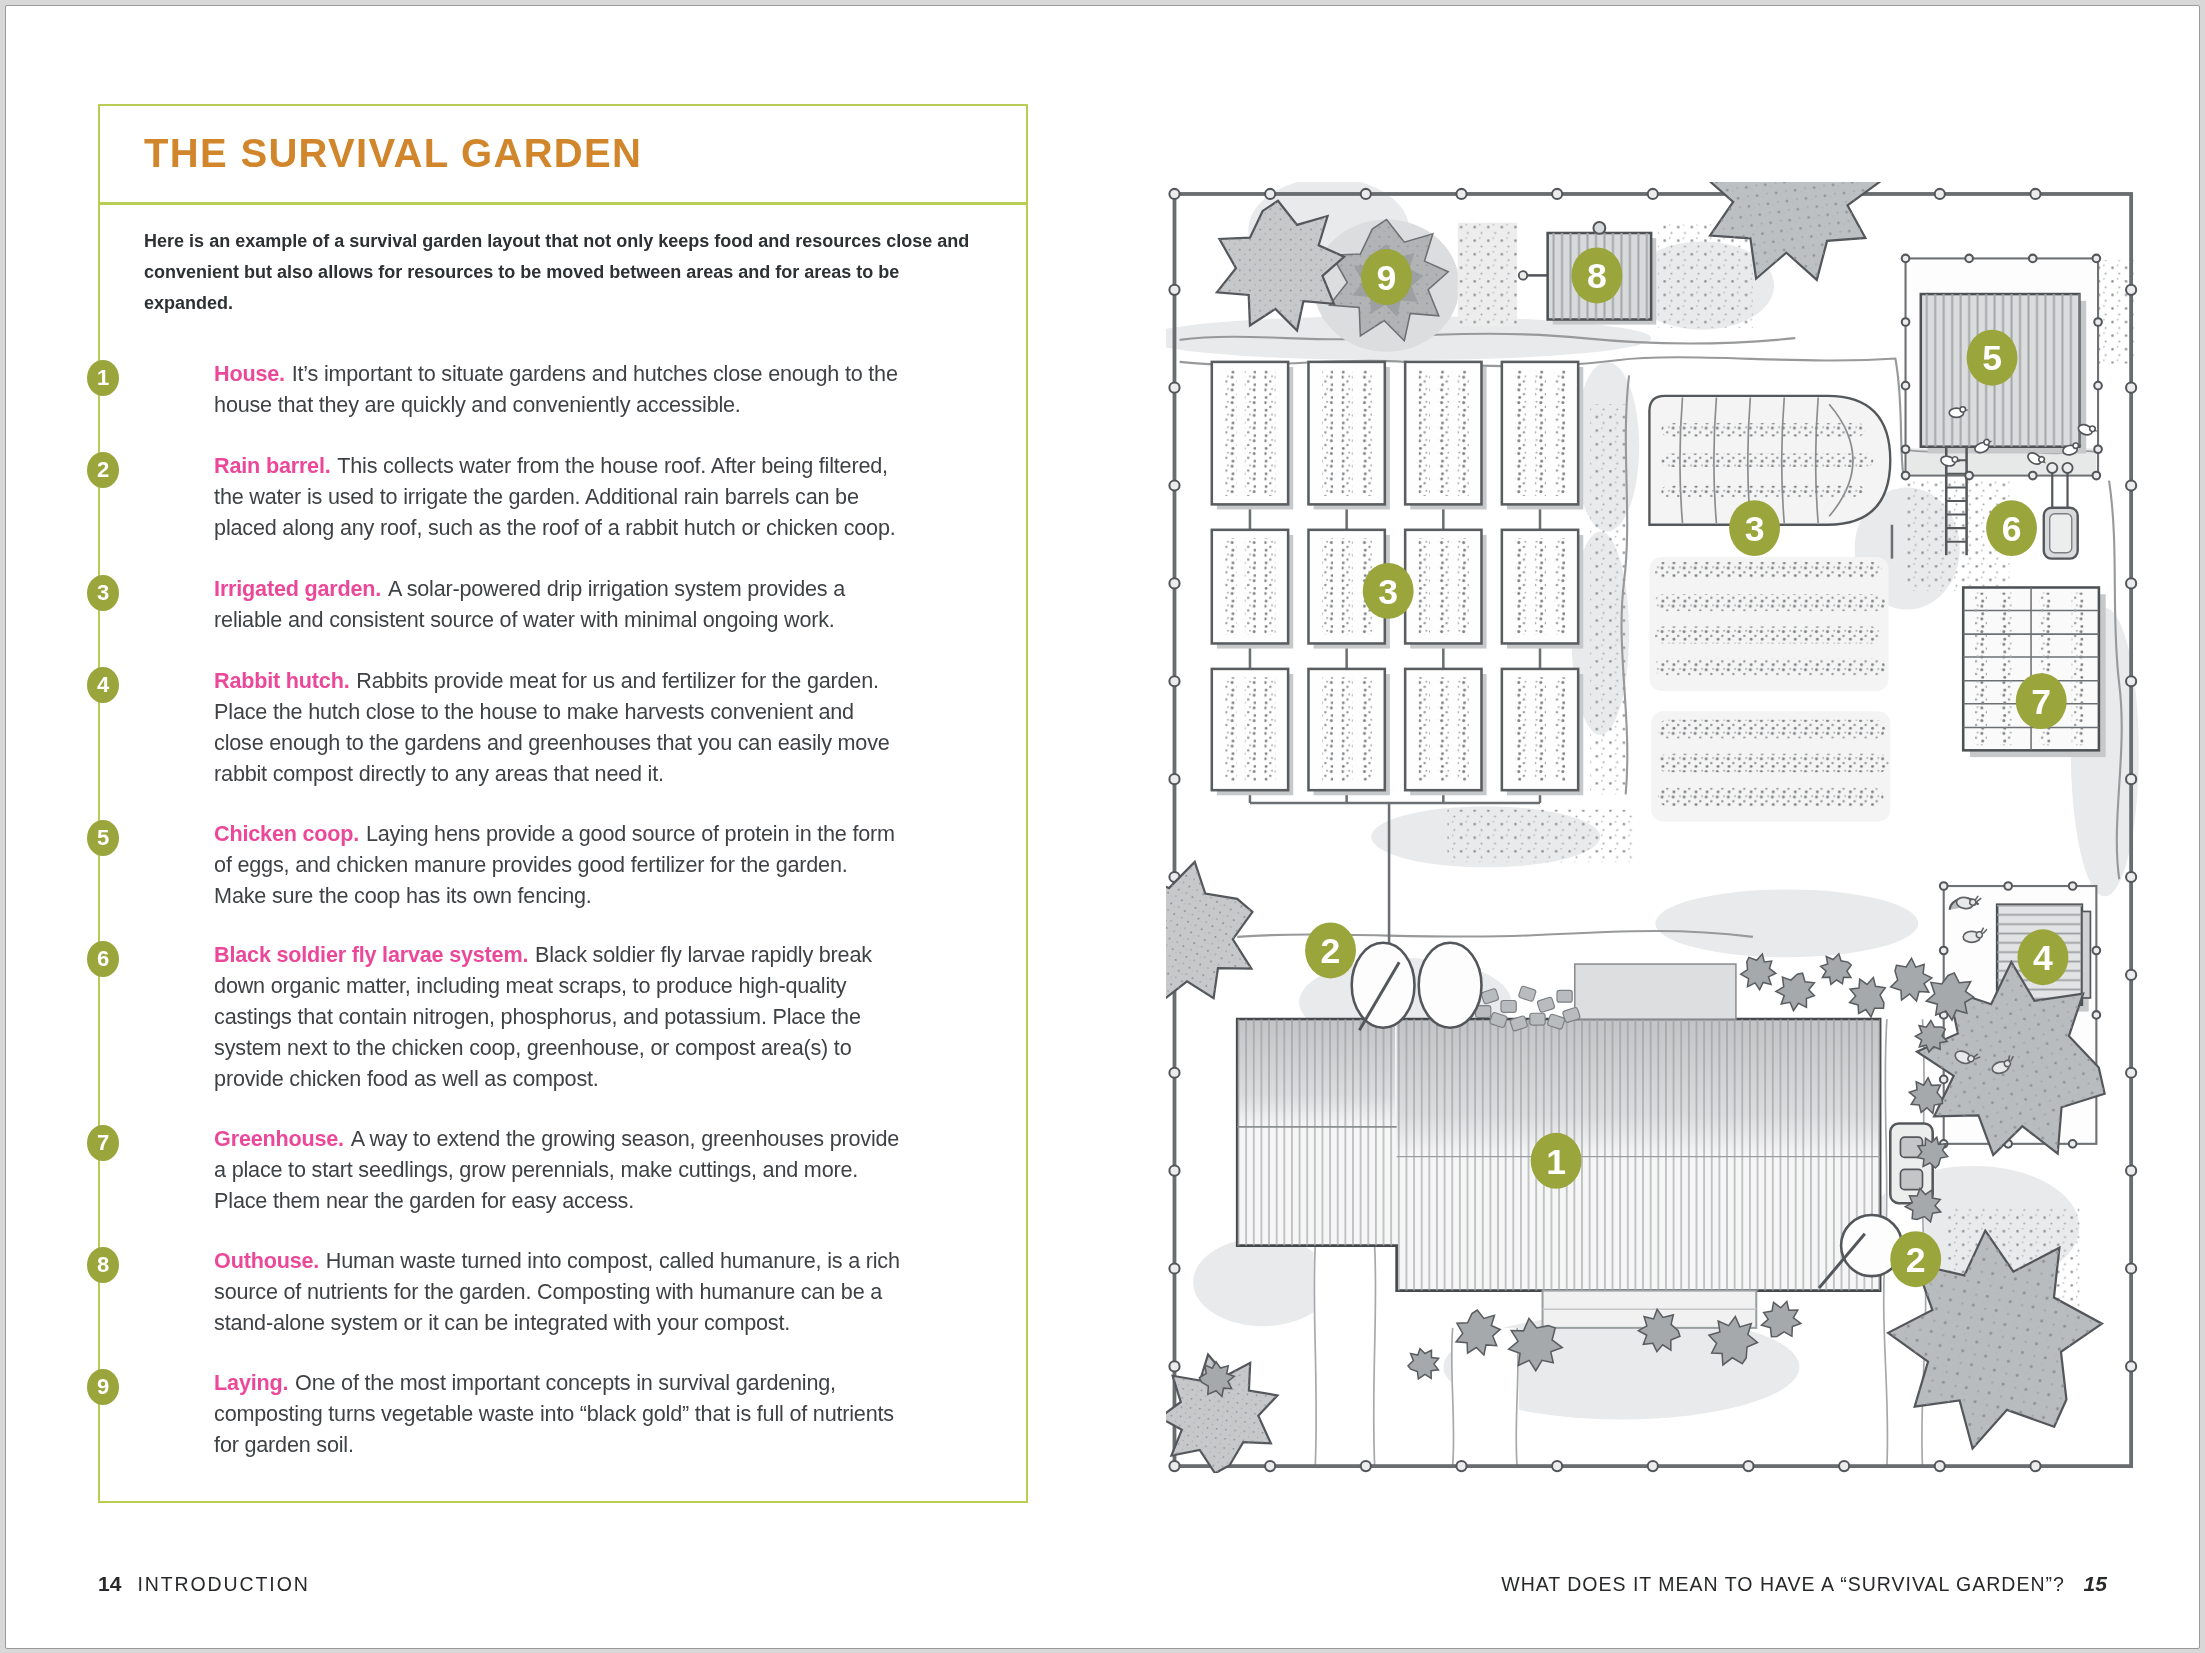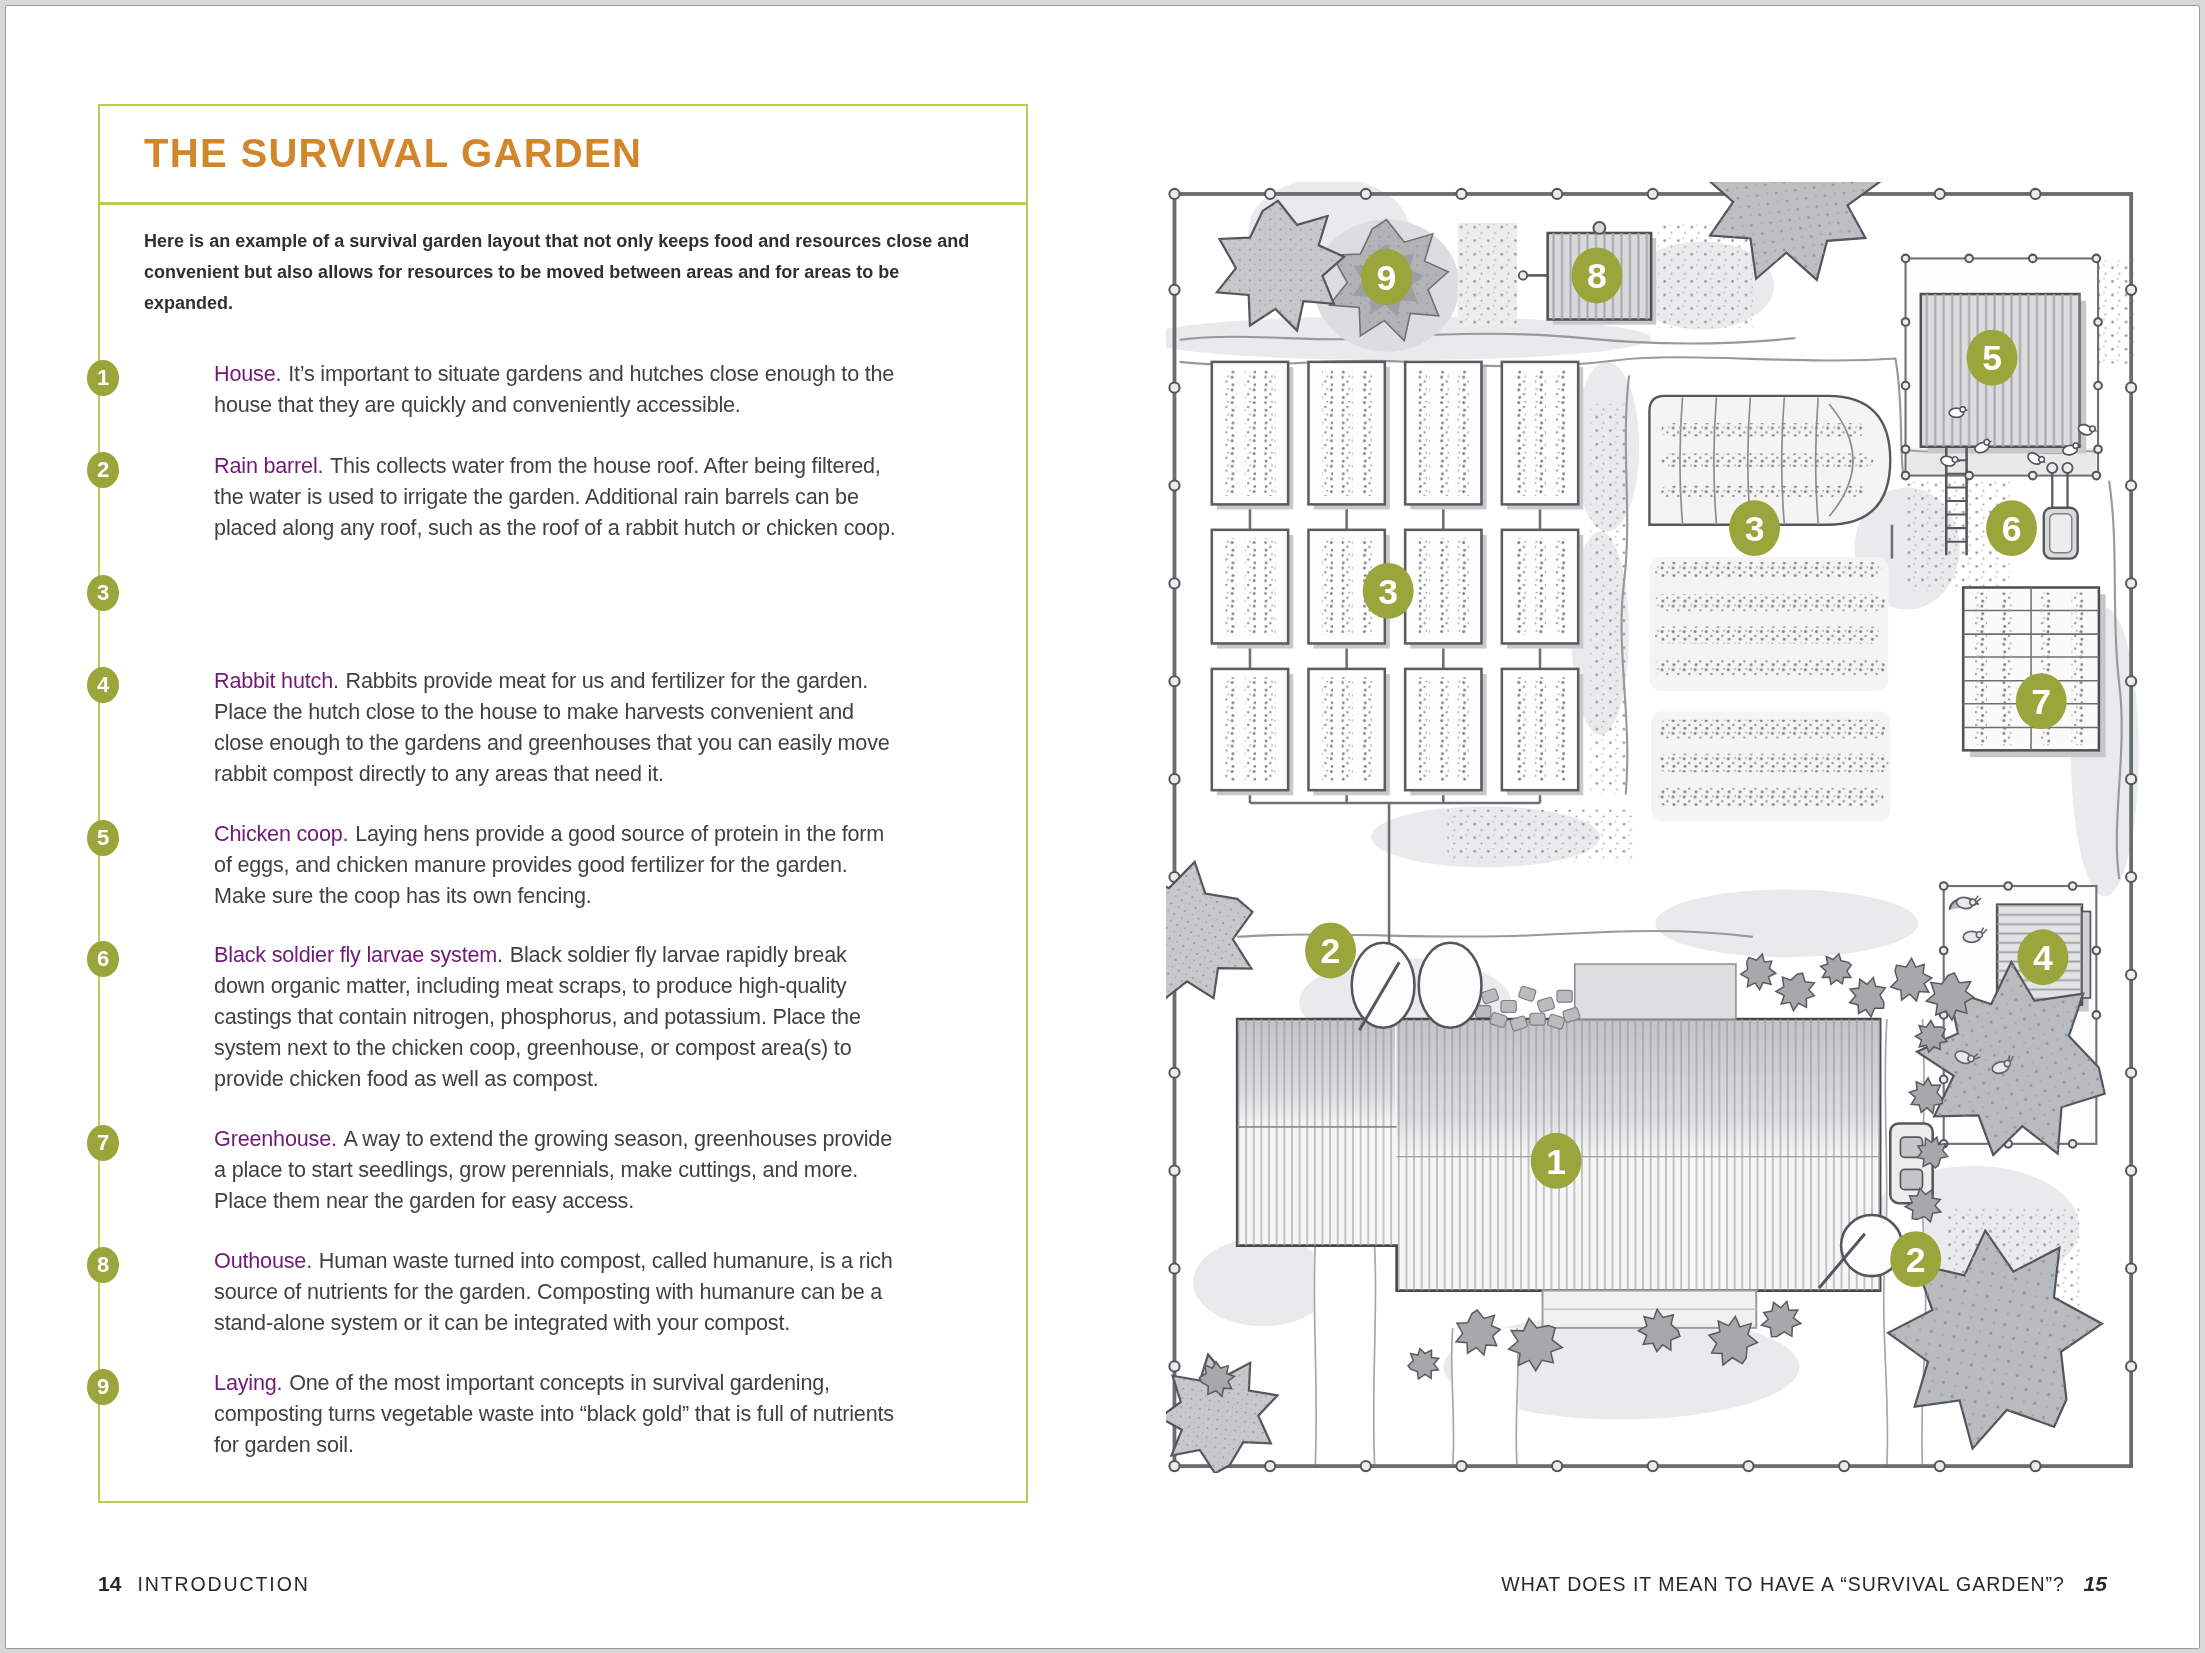--- a/index.html
+++ b/index.html
@@ -10,21 +10,21 @@
   
   .panel{position:absolute;left:92px;top:98px;width:930px;height:1399px;border:2.5px solid #b7cd53;box-sizing:border-box;}
   .panel-divider{position:absolute;left:0;top:96px;width:100%;height:2.5px;background:#b7cd53;}
   .panel-title{position:absolute;left:44px;top:25.4px;margin:0;font-size:40px;font-weight:bold;letter-spacing:1.3px;color:#d1862c;white-space:nowrap;}
   .intro{position:absolute;left:44px;top:120px;width:848px;margin:0;font-size:18px;line-height:31px;font-weight:bold;color:#2e3133;}
 
   .item{position:absolute;left:81px;width:814px;}
   .item .num{position:absolute;left:0;top:1.7px;width:32px;height:36px;border-radius:50%;background:#9aa53c;color:#fff;
              font-weight:bold;font-size:22px;text-align:center;line-height:36px;}
   .item p{margin:0 0 0 127px;font-size:21.6px;line-height:31px;letter-spacing:-0.2px;color:#3f4245;width:687px;}
-  .item .label{font-weight:normal;color:#701a75;margin-right:6.8px;text-align:center;}
+  .item .label{font-weight:bold;color:#ec4899;margin-right:6.8px;text-align:center;}
 
   
   .footer-left{position:absolute;left:92px;top:1566px;font-size:19.5px;color:#27292b;letter-spacing:1.9px;}
   .footer-left b{font-size:21px;letter-spacing:0;margin-right:16px;}
   .footer-right{position:absolute;right:92px;top:1566px;font-size:19.5px;color:#27292b;letter-spacing:1px;text-align:right;}
   .footer-right b{font-size:21px;letter-spacing:0;margin-left:18.7px;font-style:italic;}
 
   
   #plan{position:absolute;left:1160px;top:176px;width:977px;height:1291px;}
   #plan text.badge-num{fill:#ffffff;font-family:"Liberation Sans",sans-serif;font-weight:bold;font-size:42px;text-anchor:middle;}
@@ -44,20 +44,21 @@
   <div class="item" style="top:352px">
     <span class="num">1</span>
     <p><span class="label">House.</span><span>It’s important to situate gardens and hutches close enough to the house that they are quickly and conveniently accessible.</span></p>
   </div>
   <div class="item" style="top:444px">
     <span class="num">2</span>
     <p><span class="label">Rain barrel.</span><span>This collects water from the house roof. After being filtered, the water is used to irrigate the garden. Additional rain barrels can be placed along any roof, such as the roof of a rabbit hutch or chicken coop.</span></p>
   </div>
   <div class="item" style="top:567px">
     <span class="num">3</span>
+    <p><span class="label">Irrigated garden.</span><span>A solar-powered drip irrigation system provides a reliable and consistent source of water with minimal ongoing work.</span></p>
   </div>
   <div class="item" style="top:659px">
     <span class="num">4</span>
     <p><span class="label">Rabbit hutch.</span><span>Rabbits provide meat for us and fertilizer for the garden. Place the hutch close to the house to make harvests convenient and close enough to the gardens and greenhouses that you can easily move rabbit compost directly to any areas that need it.</span></p>
   </div>
   <div class="item" style="top:812px">
     <span class="num">5</span>
     <p><span class="label">Chicken coop.</span><span>Laying hens provide a good source of protein in the form of eggs, and chicken manure provides good fertilizer for the garden. Make sure the coop has its own fencing.</span></p>
   </div>
   <div class="item" style="top:933px">

